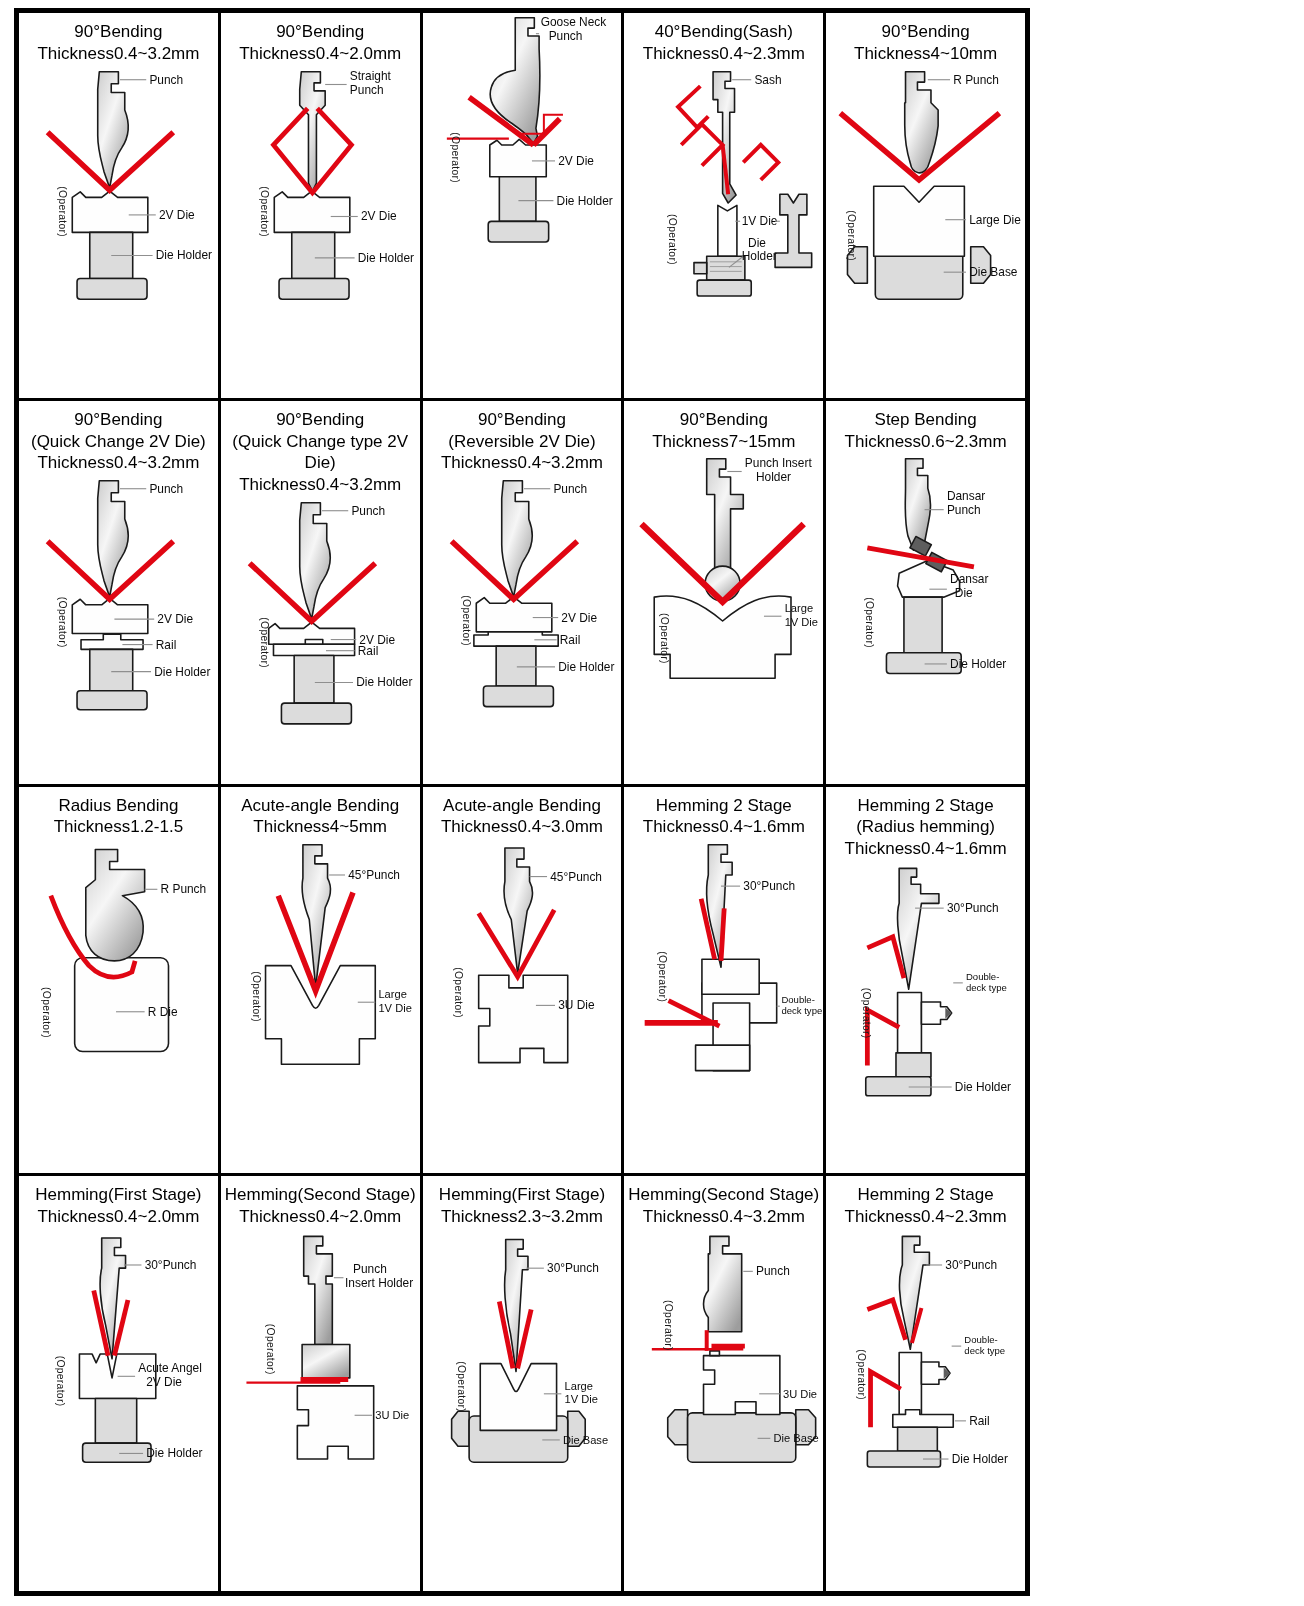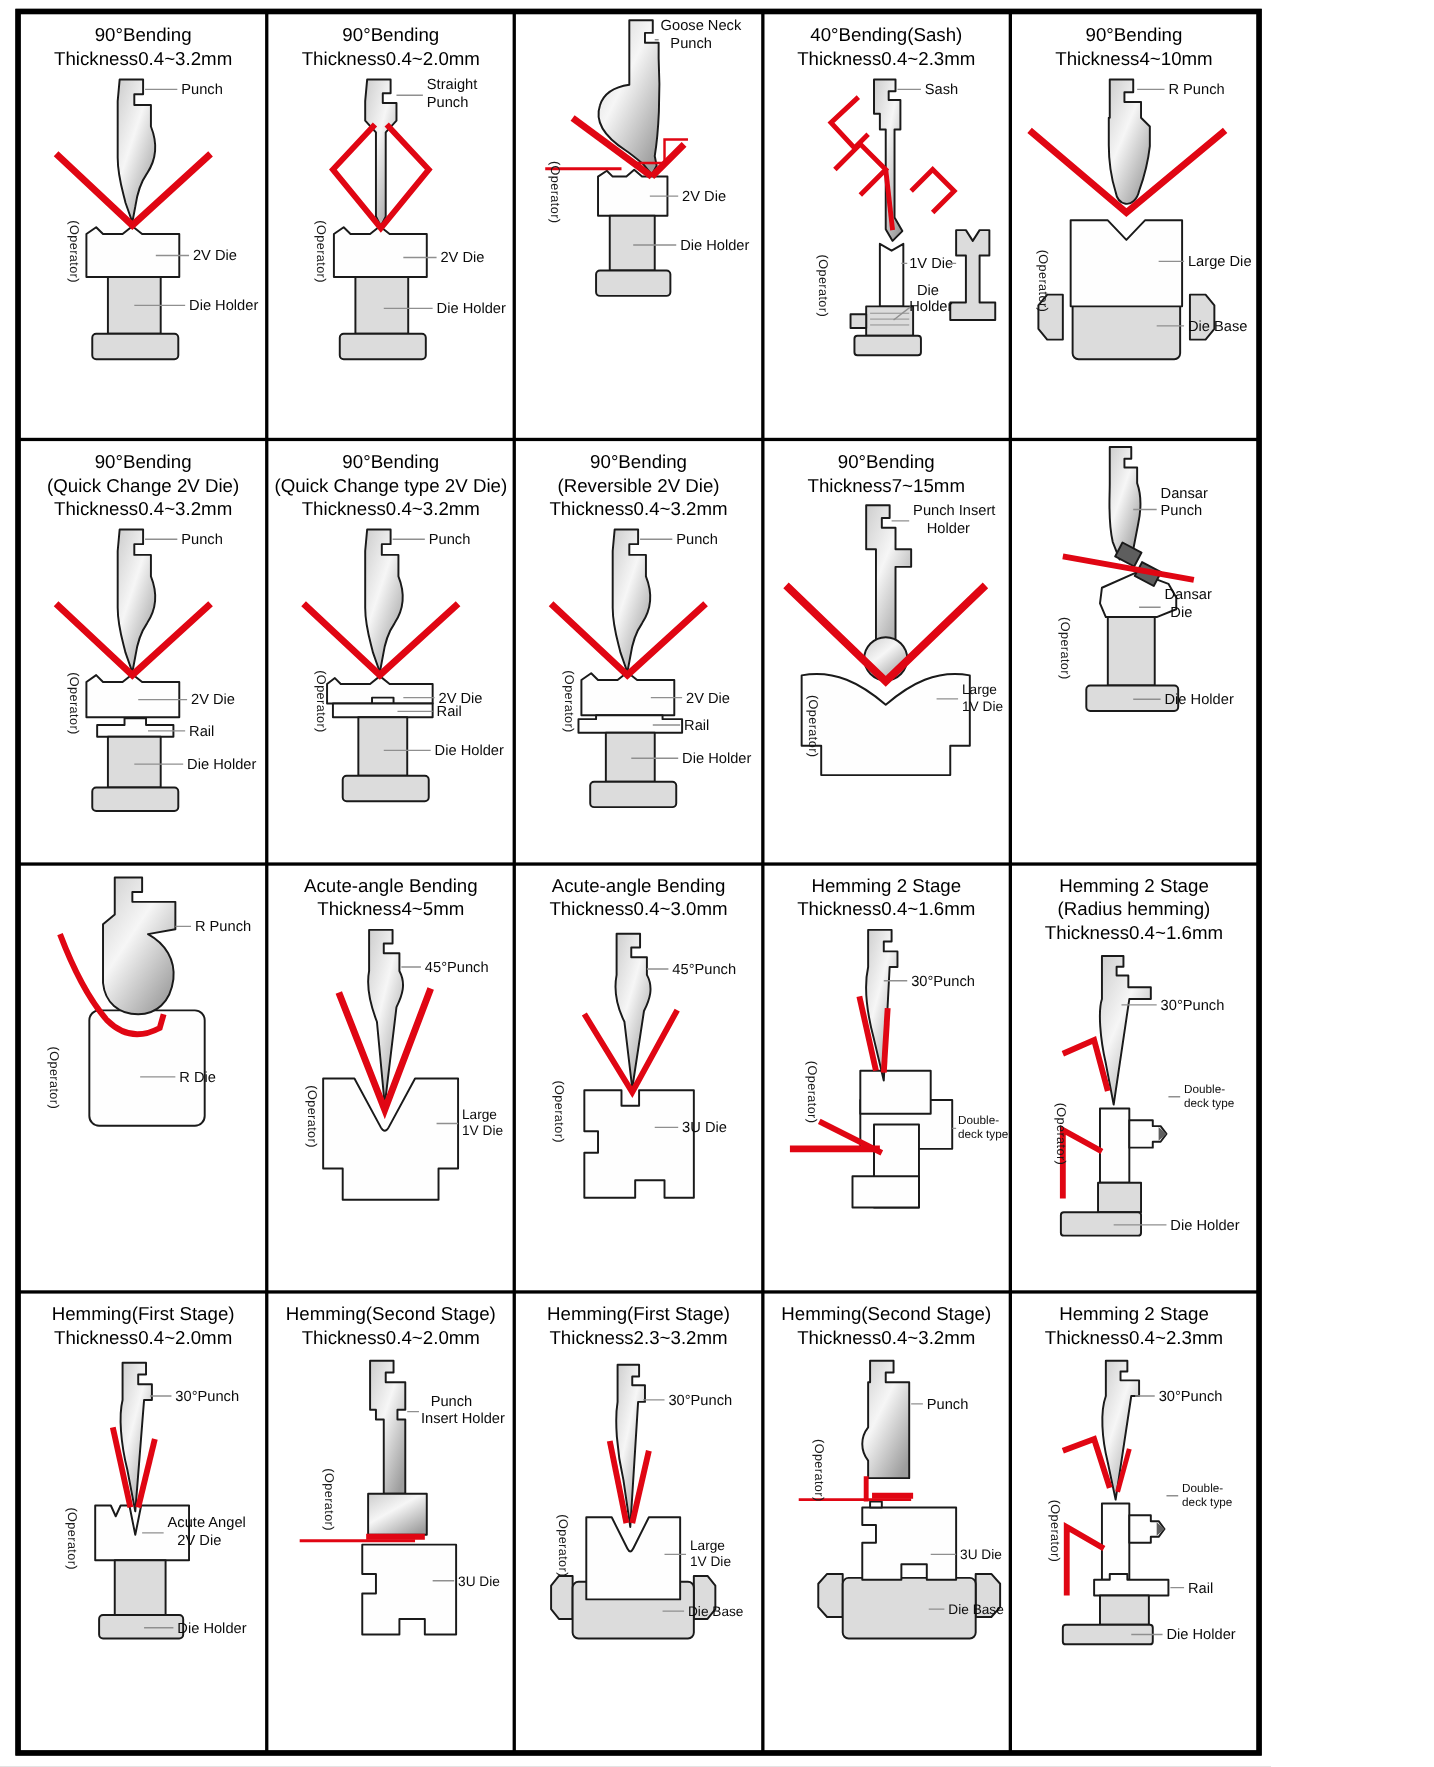--- a/index.html
+++ b/index.html
@@ -1,17 +1,17 @@
 <!DOCTYPE html>
 <html><head>
 <meta charset="utf-8">
 <style>
   html,body{margin:0;padding:0;background:#fff;font-family:"Liberation Sans",sans-serif;}
   .sheet{width:1304px;height:1606px;position:relative;background:#fff;}
-  .board{position:absolute;left:14px;top:8px;width:1133px;height:1588px;box-sizing:border-box;
+  .board{position:absolute;left:14px;top:8px;width:1016px;height:1588px;box-sizing:border-box;
          border:5px solid #000;background:#000;display:grid;
          grid-template-columns:repeat(5,1fr);grid-template-rows:386fr 384fr 388fr 416fr;gap:3px;}
   .cell{background:#fff;display:flex;flex-direction:column;overflow:hidden;}
   .title{text-align:center;padding:8px 2px 2px;font-size:17px;line-height:1.28;color:#000;}
   .diag{width:100%;flex:1 1 auto;min-height:0;}
   svg .s{stroke:#1a1a1a;stroke-width:2;stroke-linejoin:round;}
   svg .tool{fill:url(#met);}
   svg .die{fill:#fefefe;}
   svg .gry{fill:#dcdcdc;}
   svg .drk{fill:#5e5e5e;}
@@ -247,20 +247,24 @@
       <line class="lead" x1="130" y1="22" x2="148" y2="22"></line>
       <text x="152" y="16">Punch Insert</text>
       <text x="166" y="34">Holder</text>
       <line class="lead" x1="176" y1="204" x2="198" y2="204"></line>
       <text class="md" x="202" y="199">Large</text>
       <text class="md" x="202" y="216">1V Die</text>
     </svg>
   </div>
 
   <div class="cell">
+    <div class="title">
+      <div>Step Bending</div>
+      <div>Thickness0.6~2.3mm</div>
+    </div>
     <svg class="diag" viewBox="0 0 250 300" preserveAspectRatio="xMidYMin meet">
       <path class="s die" d="M92,150 L128,134 L160,146 L168,160 V172 L148,180 H96 L90,166 Z"></path>
       <rect class="s gry" x="98" y="180" width="48" height="70"></rect>
       <rect class="s gry" x="76" y="250" width="94" height="26" rx="4"></rect>
       <path class="s tool" d="M100,6 H122 V18 H115 V27 H128 V43 C133,57 132,71 129,85 L124,111 L110,121 L103,103 C98,81 100,61 100,43 Z"></path>
       <rect class="s drk" x="108" y="108" width="22" height="16" transform="rotate(28 119 116)"></rect>
       <rect class="s drk" x="128" y="128" width="22" height="16" transform="rotate(28 139 136)"></rect>
       <line class="red w6" x1="52" y1="118" x2="186" y2="142"></line>
       <text class="op" x="50" y="180" transform="rotate(90 50 180)">(Operator)</text>
       <line class="lead" x1="124" y1="70" x2="148" y2="70"></line>
@@ -268,20 +272,24 @@
       <text x="152" y="76">Punch</text>
       <line class="lead" x1="130" y1="170" x2="152" y2="170"></line>
       <text x="156" y="162">Dansar</text>
       <text x="162" y="180">Die</text>
       <line class="lead" x1="124" y1="264" x2="152" y2="264"></line>
       <text x="156" y="269">Die Holder</text>
     </svg>
   </div>
 
   <div class="cell">
+    <div class="title">
+      <div>Radius Bending</div>
+      <div>Thickness1.2-1.5</div>
+    </div>
     <svg class="diag" viewBox="0 0 250 300" preserveAspectRatio="xMidYMin meet">
       <rect class="s die" x="70" y="148" width="118" height="118" rx="10"></rect>
       <path class="s tool" d="M96,12 H124 V27 H114 V37 H158 V65 L130,70 C148,80 158,96 156,116 C153,140 138,152 120,152 C100,152 86,140 84,120 L84,60 L96,50 Z"></path>
       <path class="red w6" d="M40,70 Q62,128 88,158 Q112,182 142,166 L146,152"></path>
       <text class="op" x="30" y="185" transform="rotate(90 30 185)">(Operator)</text>
       <line class="lead" x1="158" y1="62" x2="174" y2="62"></line>
       <text x="178" y="67">R Punch</text>
       <line class="lead" x1="122" y1="216" x2="158" y2="216"></line>
       <text x="162" y="221">R Die</text>
     </svg>

